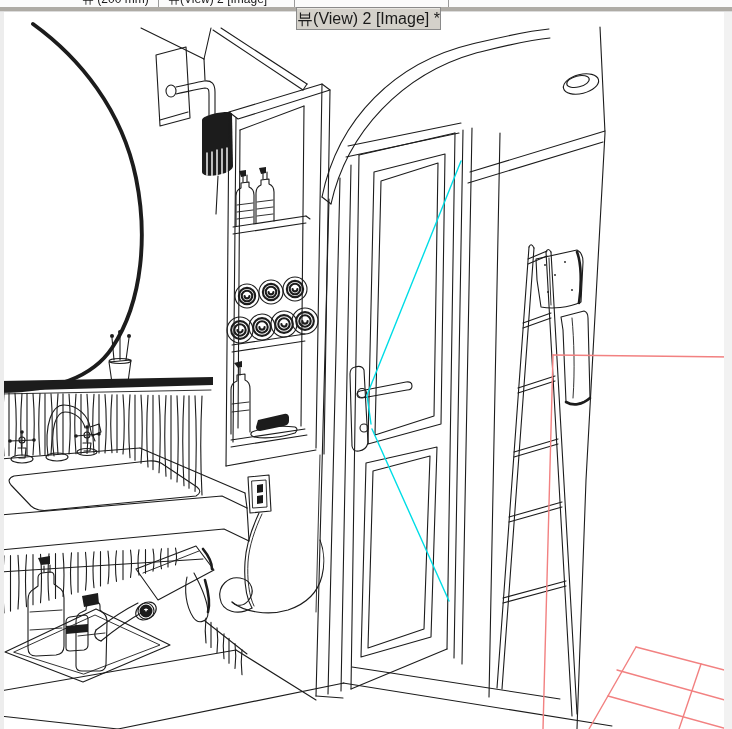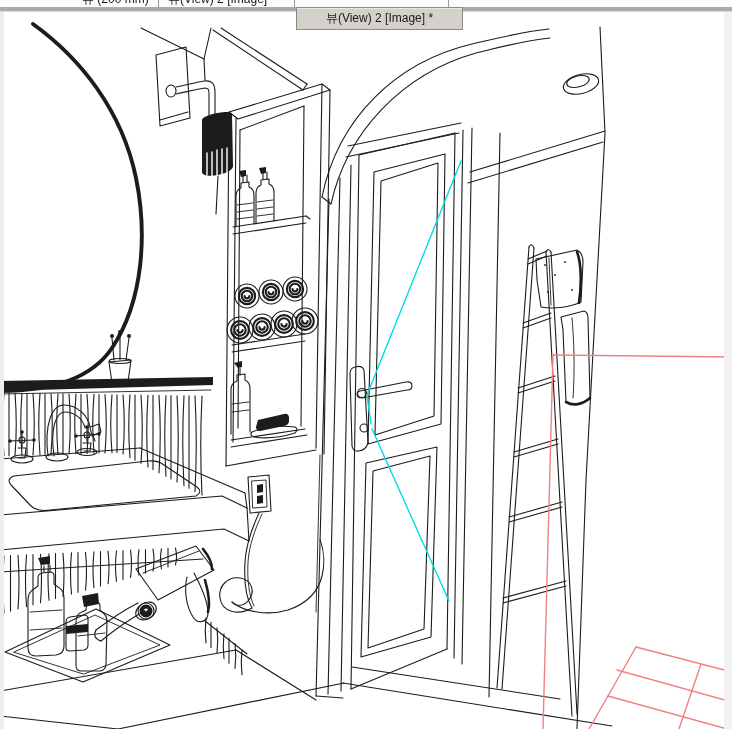--- a/index.html
+++ b/index.html
@@ -5,24 +5,24 @@
   html,body{margin:0;padding:0;width:732px;height:729px;overflow:hidden;
     font-family:"Liberation Sans",sans-serif;background:#fff;position:relative;}
   #stage{position:relative;width:732px;height:729px;background:var(--canvas,#fff);}
   
   .tabstrip{position:absolute;left:0;top:0;width:732px;height:7px;background:#fbfbfb;
     overflow:hidden;z-index:5;}
   .tabstrip span{position:absolute;top:-9px;font-size:12px;color:var(--ink,#1a1a1a);white-space:nowrap;}
   .tabdiv{position:absolute;top:0;width:1px;height:7px;background:#9a9a9a;}
   .topband{position:absolute;left:0;top:7px;width:732px;height:4px;background:var(--band,#aeaba5);
     border-bottom:1px solid #dcdcdc;z-index:4;}
-  .floating-tab{position:absolute;left:296px;top:7px;width:167px;height:23px;
+  .floating-tab{position:absolute;left:296px;top:7px;width:145px;height:23px;
     background:var(--tabbg,#d4d1ca);border:1px solid var(--tabbd,#8a8a8a);box-sizing:border-box;
     box-shadow:inset 0 1px 0 #e9e7e2;z-index:6;text-align:center;line-height:21px;
-    font-size:12px;color:var(--ink,#1a1a1a);}
+    font-size:16px;color:var(--ink,#1a1a1a);}
   .edge-strip{position:absolute;top:11px;bottom:0;background:var(--strip,#ededed);z-index:3;}
   .edge-strip.left{left:0;width:4px;}
   .edge-strip.right{right:0;width:8px;background:#f2f2f2;}
   .canvas-wrap{position:absolute;left:0;top:0;width:732px;height:729px;z-index:1;}
   svg path,svg line,svg circle,svg ellipse{fill:none;stroke:var(--line,#1c1c1c);
     stroke-width:1.1;stroke-linecap:round;stroke-linejoin:round;}
   svg .f{fill:var(--line,#1c1c1c) !important;stroke:none !important;}
   svg .white{stroke:#ffffff !important;stroke-width:1.4;}
   svg .cy{stroke:var(--cyan,#00dde6) !important;stroke-width:1.4;}
   svg .rd{stroke:var(--red,#f28181) !important;stroke-width:1.4;}

